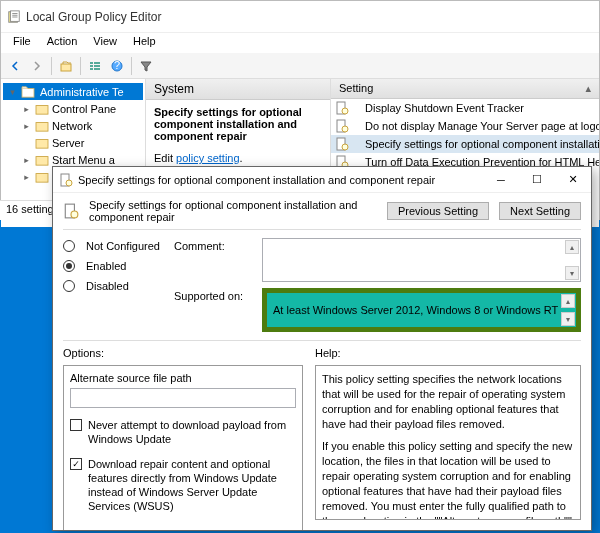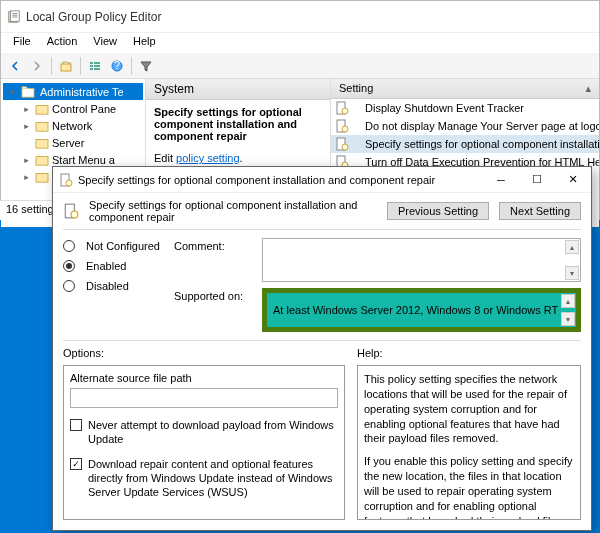--- a/index.html
+++ b/index.html
@@ -58,21 +58,21 @@
     .radio-outer { width: 12px; height: 12px; border: 1px solid #333; border-radius: 50%; display: flex; align-items: center; justify-content: center; }
     .radio-inner { width: 6px; height: 6px; background: #333; border-radius: 50%; }
     .field-col { flex: 1; display: flex; flex-direction: column; gap: 6px; }
     .field-row { display: flex; align-items: flex-start; gap: 8px; }
     .field-label { width: 80px; text-align: left; padding-top: 2px; }
     .field-box { flex: 1; border: 1px solid #abadb3; background: #fff; height: 44px; position: relative; }
     .supported-box { flex: 1; border: 5px solid #4d7c0f; background: #14b8a6; padding: 4px 6px; height: 44px; display: flex; align-items: center; position: relative; }
     .scroll-arrow { position: absolute; right: 1px; width: 14px; height: 14px; background: #f0f0f0; border: 1px solid #ccc; display: flex; align-items: center; justify-content: center; font-size: 8px; color: #666; }
     
     .dlg-lower { display: flex; flex: 1; padding: 6px 10px 10px; gap: 12px; overflow: hidden; }
-    .opt-col { width: 282px; display: flex; flex-direction: column; }
+    .opt-col { width: 240px; display: flex; flex-direction: column; }
     .help-col { flex: 1; display: flex; flex-direction: column; }
     .col-head { margin-bottom: 6px; }
     .opt-box { border: 1px solid #999; padding: 6px; flex: 1; }
     .help-box { border: 1px solid #999; padding: 6px; flex: 1; overflow: hidden; font-size: 11px; line-height: 1.35; }
     .opt-label { margin-bottom: 4px; }
     .opt-input { width: 100%; border: 1px solid #abadb3; height: 20px; margin-bottom: 10px; }
     .check-row { display: flex; align-items: flex-start; gap: 6px; margin-bottom: 10px; }
     .checkbox { width: 12px; height: 12px; border: 1px solid #333; flex-shrink: 0; margin-top: 1px; display: flex; align-items: center; justify-content: center; font-size: 9px; }
     .check-label { flex: 1; line-height: 1.3; }
     

